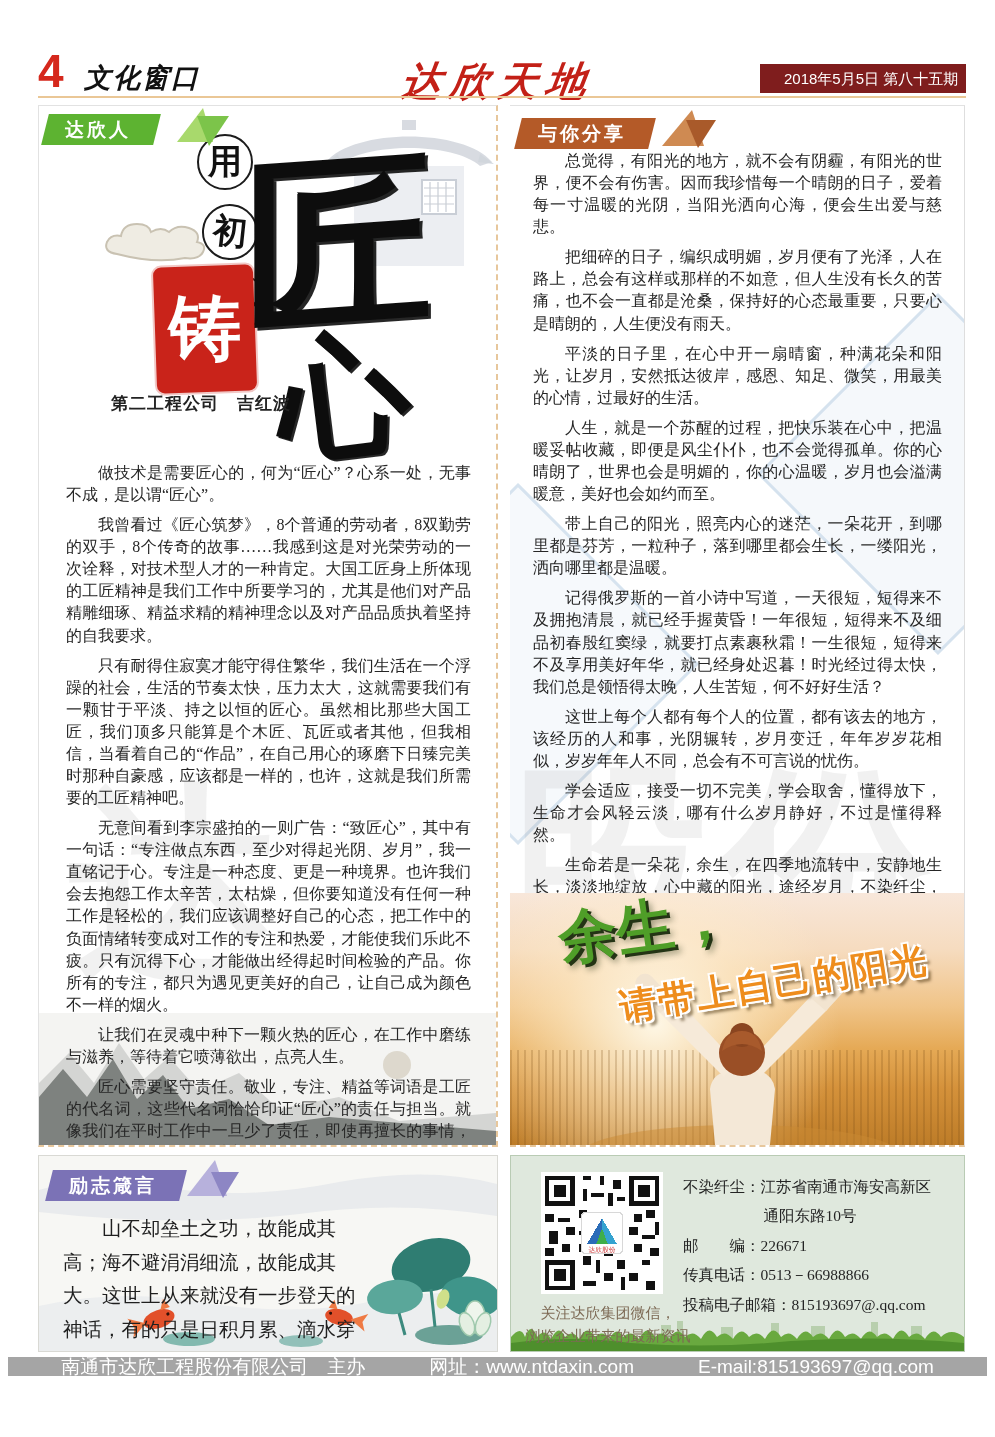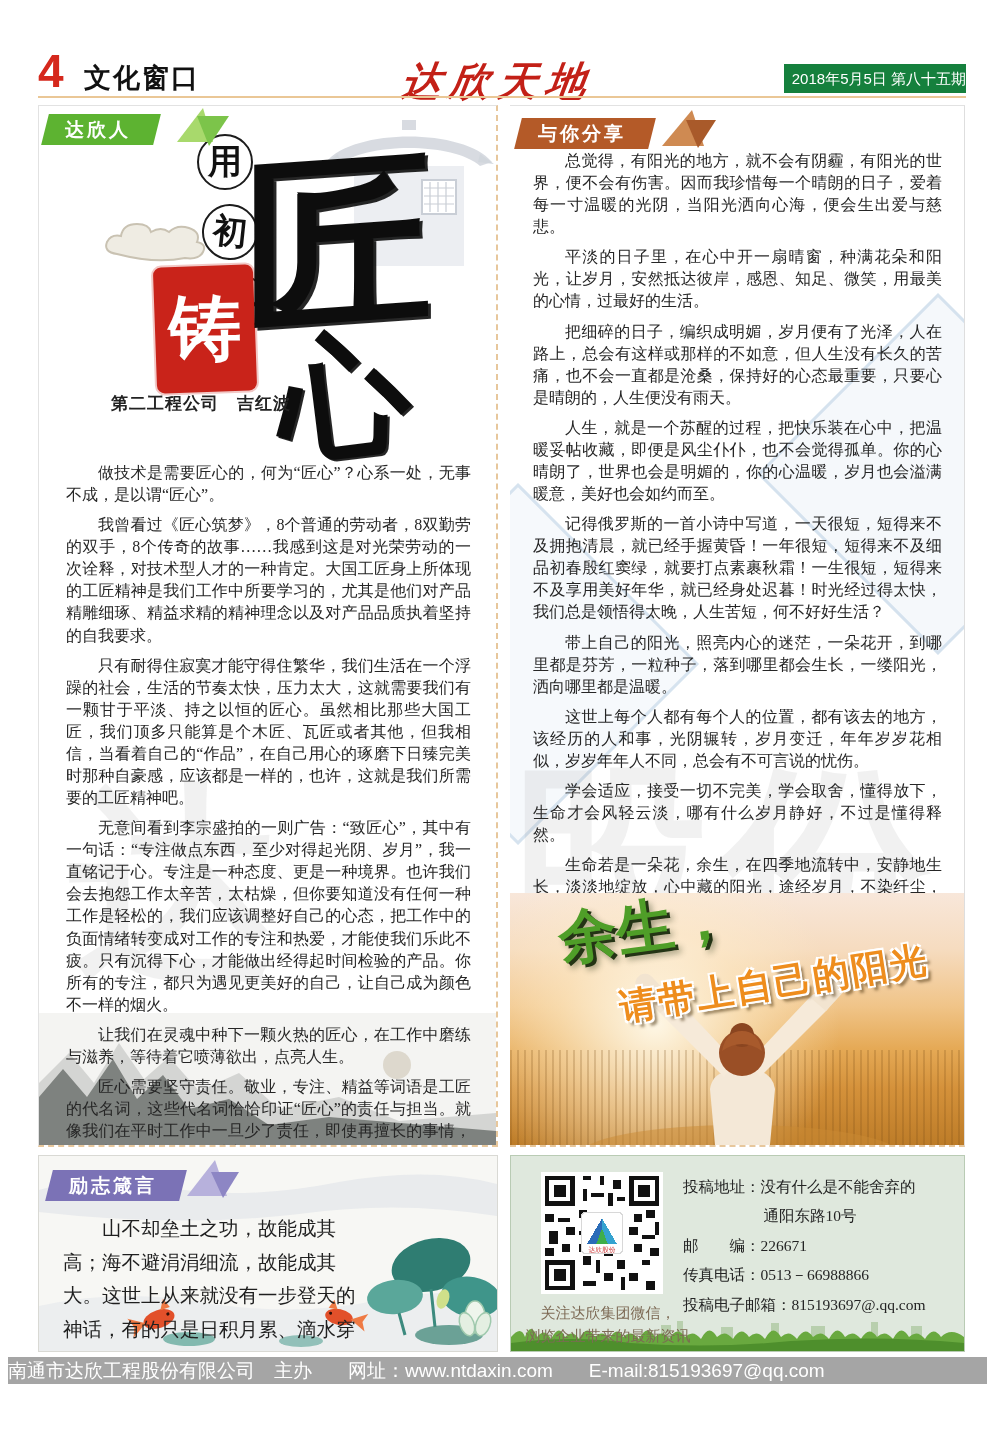--- a/index.html
+++ b/index.html
@@ -2,23 +2,23 @@
 <html><head>
 <meta charset="utf-8">
 <style>
   html,body{margin:0;padding:0;}
   body{
     width:995px;height:1437px;position:relative;background:#ffffff;
     font-family:"Liberation Serif","DejaVu Serif",serif;color:#222;overflow:hidden;
   }
   
   .hdr-pagenum{position:absolute;left:38px;top:48px;font-size:46px;line-height:46px;font-weight:bold;color:#d5281c;font-family:"Liberation Sans",sans-serif;}
-  .hdr-section{position:absolute;left:84px;top:60px;font-size:27px;font-weight:bold;color:#111;letter-spacing:2px;}
+  .hdr-section{position:absolute;left:84px;top:60px;font-size:27px;font-weight:bold;color:#111;letter-spacing:2px;font-style:italic;}
   .hdr-masthead{position:absolute;left:50%;transform:translateX(-50%) skewX(-8deg);top:54px;font-size:40px;font-weight:bold;color:#c32017;letter-spacing:8px;font-style:italic;}
-  .hdr-datebox{position:absolute;right:29px;top:64px;width:182px;height:29px;background:#15803d;color:#fff;font-family:"Liberation Sans",sans-serif;font-size:15px;line-height:29px;text-align:right;}
+  .hdr-datebox{position:absolute;right:29px;top:64px;width:182px;height:29px;background:#7f1d1d;color:#fff;font-family:"Liberation Sans",sans-serif;font-size:15px;line-height:29px;text-align:left;padding-left:24px;}
   .hdr-rule{position:absolute;left:38px;right:29px;top:96px;height:2px;background:#eac796;}
   
   .left-box{position:absolute;left:38px;top:105px;width:460px;height:1042px;background:#fff;
     border-top:1px solid #e2e2e2;border-left:1px solid #e2e2e2;
     border-right:2px dashed #e7c79c;border-bottom:2px dashed #e7c79c;box-sizing:border-box;overflow:hidden;}
   .right-box{position:absolute;left:510px;top:105px;width:455px;height:1042px;background:#fff;
     border-top:1px solid #e2e2e2;border-right:1px solid #dedede;
     border-bottom:2px dashed #e7c79c;box-sizing:border-box;overflow:hidden;}
   
   .ribbon{position:absolute;z-index:6;height:31px;line-height:31px;color:#fff;
@@ -80,22 +80,22 @@
   .contact-box{position:absolute;left:510px;top:1155px;width:455px;height:197px;background:#dfe8dd;
     border:1px solid #b9cbb4;box-sizing:border-box;overflow:hidden;}
   .qr-wrap{position:absolute;left:30px;top:16px;width:122px;height:122px;background:#fff;padding:0;z-index:3;}
   .contact-lines{position:absolute;left:172px;top:20px;width:276px;z-index:3;}
   .contact-lines p{margin:0 0 7px;font-size:15.5px;line-height:1.45;color:#242424;}
   .contact-lines p:nth-child(2){text-indent:5.2em;}
   .wechat-note{position:absolute;left:2px;top:146px;width:190px;text-align:center;z-index:3;
     color:#7d6a55;font-size:15px;line-height:1.55;}
   .grass{position:absolute;left:0;right:0;bottom:0;height:34px;z-index:2;}
   
-  .footer-bar{position:absolute;left:8px;right:8px;top:1357px;height:27px;background:#a5a5a5;
-    display:flex;align-items:center;justify-content:flex-start;gap:36px;
+  .footer-bar{position:absolute;left:8px;right:8px;top:1357px;height:19px;background:#a5a5a5;
+    display:flex;align-items:center;justify-content:center;gap:64px;
     color:#fff;font-family:"Liberation Sans",sans-serif;font-size:19px;}
 </style>
 </head>
 <body>
 
 <div class="hdr-pagenum">4</div>
 <div class="hdr-section">文化窗口</div>
 <div class="hdr-masthead">达欣天地</div>
 <div class="hdr-datebox">2018年5月5日  第八十五期</div>
 <div class="hdr-rule"></div>
@@ -153,25 +153,25 @@
   <div class="diamond dm1"></div>
   <div class="diamond dm2"></div>
   <div class="watermark wm-right">股份</div>
 
   <div class="ribbon ribbon-orange"><span>与你分享</span></div>
   <div class="facet" style="left:152px;top:4px;width:0;height:0;border-left:30px solid transparent;border-right:12px solid transparent;border-bottom:36px solid #cf8a52;"></div>
   <div class="facet" style="left:176px;top:14px;width:0;height:0;border-left:12px solid transparent;border-right:18px solid transparent;border-top:28px solid #a95a2a;"></div>
 
   <div class="right-text article">
       <p>总觉得，有阳光的地方，就不会有阴霾，有阳光的世界，便不会有伤害。因而我珍惜每一个晴朗的日子，爱着每一寸温暖的光阴，当阳光洒向心海，便会生出爱与慈悲。</p>
+      <p>把细碎的日子，编织成明媚，岁月便有了光泽，人在路上，总会有这样或那样的不如意，但人生没有长久的苦痛，也不会一直都是沧桑，保持好的心态最重要，只要心是晴朗的，人生便没有雨天。</p>
       <p>平淡的日子里，在心中开一扇晴窗，种满花朵和阳光，让岁月，安然抵达彼岸，感恩、知足、微笑，用最美的心情，过最好的生活。</p>
-      <p>把细碎的日子，编织成明媚，岁月便有了光泽，人在路上，总会有这样或那样的不如意，但人生没有长久的苦痛，也不会一直都是沧桑，保持好的心态最重要，只要心是晴朗的，人生便没有雨天。</p>
       <p>人生，就是一个苏醒的过程，把快乐装在心中，把温暖妥帖收藏，即便是风尘仆仆，也不会觉得孤单。你的心晴朗了，世界也会是明媚的，你的心温暖，岁月也会溢满暖意，美好也会如约而至。</p>
+      <p>带上自己的阳光，照亮内心的迷茫，一朵花开，到哪里都是芬芳，一粒种子，落到哪里都会生长，一缕阳光，洒向哪里都是温暖。</p>
       <p>记得俄罗斯的一首小诗中写道，一天很短，短得来不及拥抱清晨，就已经手握黄昏！一年很短，短得来不及细品初春殷红窦绿，就要打点素裹秋霜！一生很短，短得来不及享用美好年华，就已经身处迟暮！时光经过得太快，我们总是领悟得太晚，人生苦短，何不好好生活？</p>
-      <p>带上自己的阳光，照亮内心的迷茫，一朵花开，到哪里都是芬芳，一粒种子，落到哪里都会生长，一缕阳光，洒向哪里都是温暖。</p>
       <p>这世上每个人都有每个人的位置，都有该去的地方，该经历的人和事，光阴辗转，岁月变迁，年年岁岁花相似，岁岁年年人不同，总会有不可言说的忧伤。</p>
       <p>学会适应，接受一切不完美，学会取舍，懂得放下，生命才会风轻云淡，哪有什么岁月静好，不过是懂得释然。</p>
       <p>生命若是一朵花，余生，在四季地流转中，安静地生长，淡淡地绽放，心中藏的阳光，途经岁月，不染纤尘，素心向暖，只做自己的风景。</p>
       <p>带上自己的阳光，给心灵一份开阔，山有山的巍峨，水有水的深度，每一株花木，都能活出自己的姿态，每一棵小草，都有自己的坚强。</p>
       <p>带上自己的阳光，身处逆境，也能淡定，让心灵安稳，无论外界有多少迷茫，始终保持一份坚定和纯净，不妄自菲薄，遇事看开、看淡，没有什么是不能舍弃的，得之我幸，失之我命，塞翁失马，焉知祸福？你羡慕我的车，我羡慕你的房，幸福其实就是一种心境，没有什么比拥有一个好心情更重要。</p>
       <p>人生，花开有时，花落有时，如若，我们是为了笑而来的，那么就在每一天阳光升起的时刻努力地抬头微笑。</p>
       <p>在每一个日落的黄昏，温婉从容，将那些路过的善意，一起走过一段路的人，妥帖收藏，即使是在萧瑟的季节，也要内心繁花似锦，带上自己的阳光，用最美的心情，过最好的生活。（郭 燕）</p>
     </div>
 
   <div class="poster">
@@ -283,21 +283,21 @@
       <rect x="9.6" y="9.6" width="9.8" height="9.8" rx="1" fill="#fff" stroke="#d8d8d8" stroke-width=".3"></rect>
       <g>
         <polygon points="14.5,11 10.9,17.2 14.5,17.2" fill="#2b6cb8"></polygon>
         <polygon points="14.5,11 18.1,17.2 14.5,17.2" fill="#35a3d0"></polygon>
         <polygon points="14.5,13.4 13.1,17.2 15.9,17.2" fill="#3fae49"></polygon>
         <text x="14.5" y="19" font-size="1.6" text-anchor="middle" fill="#c33">达欣股份</text>
       </g>
     </svg>
   </div>
   <div class="contact-lines">
-      <p>投稿地址：没有什么是不能舍弃的</p>
+      <p>不染纤尘：江苏省南通市海安高新区</p>
       <p>通阳东路10号</p>
       <p>邮　　编：226671</p>
       <p>传真电话：0513－66988866</p>
       <p>投稿电子邮箱：815193697@.qq.com</p>
     </div>
   <div class="wechat-note">
     <span>关注达欣集团微信，</span><br>
     <span>浏览企业带来的最新资讯</span>
   </div>
   <svg class="grass" width="453" height="34" viewBox="0 0 453 34" preserveAspectRatio="none">

